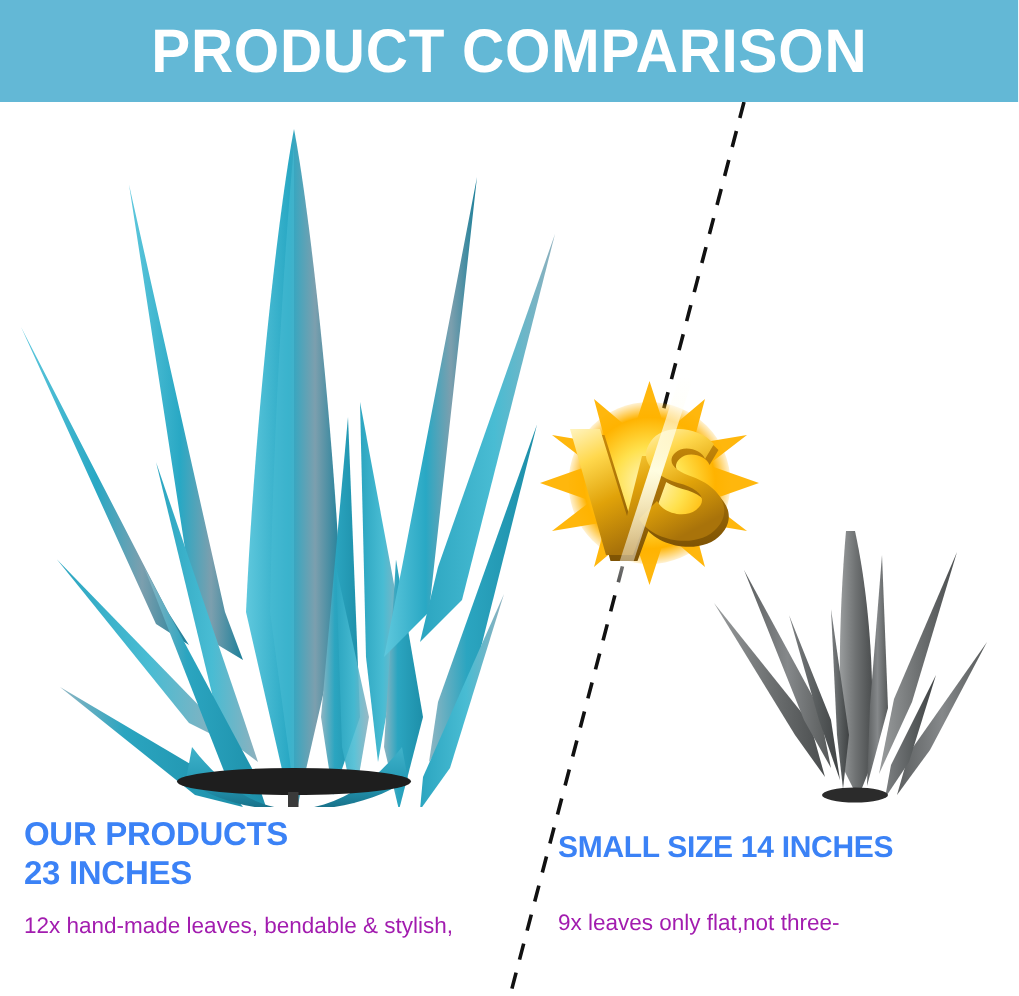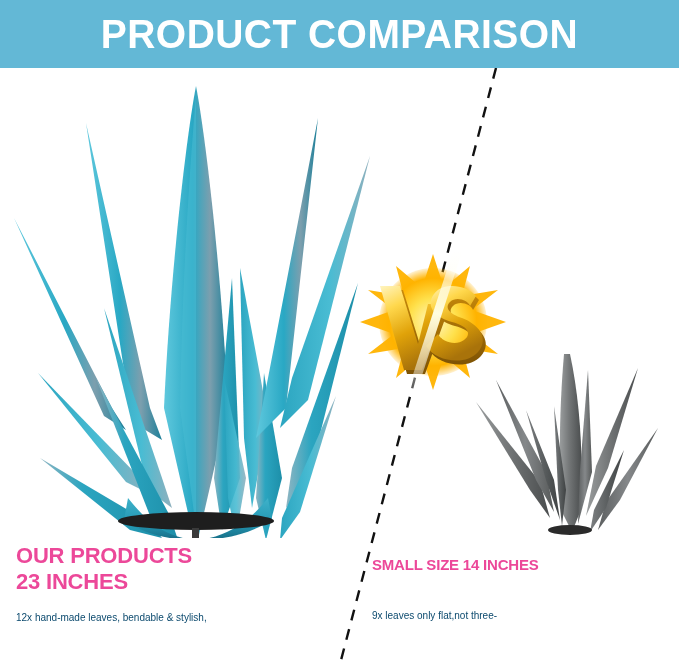--- a/index.html
+++ b/index.html
@@ -80,35 +80,35 @@
   }
 
   
   .caption-block {
     position: absolute;
   }
   #left-caption { left: 16px; top: 543px; width: 330px; }
   #right-caption { left: 372px; top: 552px; width: 300px; }
 
   .caption-heading {
-    color: #ec4899;
+    color: #3b82f6;
     font-family: "Liberation Sans", sans-serif;
     font-weight: bold;
     font-size: 22px;
     line-height: 26px;
     letter-spacing: -0.2px;
     white-space: nowrap;
   }
   #right-caption .caption-heading {
+    font-size: 20px;
+  }
+  .caption-body {
+    color: #a21caf;
+    font-family: "Liberation Sans", sans-serif;
     font-size: 15px;
-  }
-  .caption-body {
-    color: #0c4a6e;
-    font-family: "Liberation Sans", sans-serif;
-    font-size: 10px;
     line-height: 19px;
     font-weight: normal;
   }
   #left-caption .caption-body { margin-top: 13px; }
   #right-caption .caption-body { margin-top: 28px; }
 </style>
 </head>
 <body>
 
 <div id="page">

